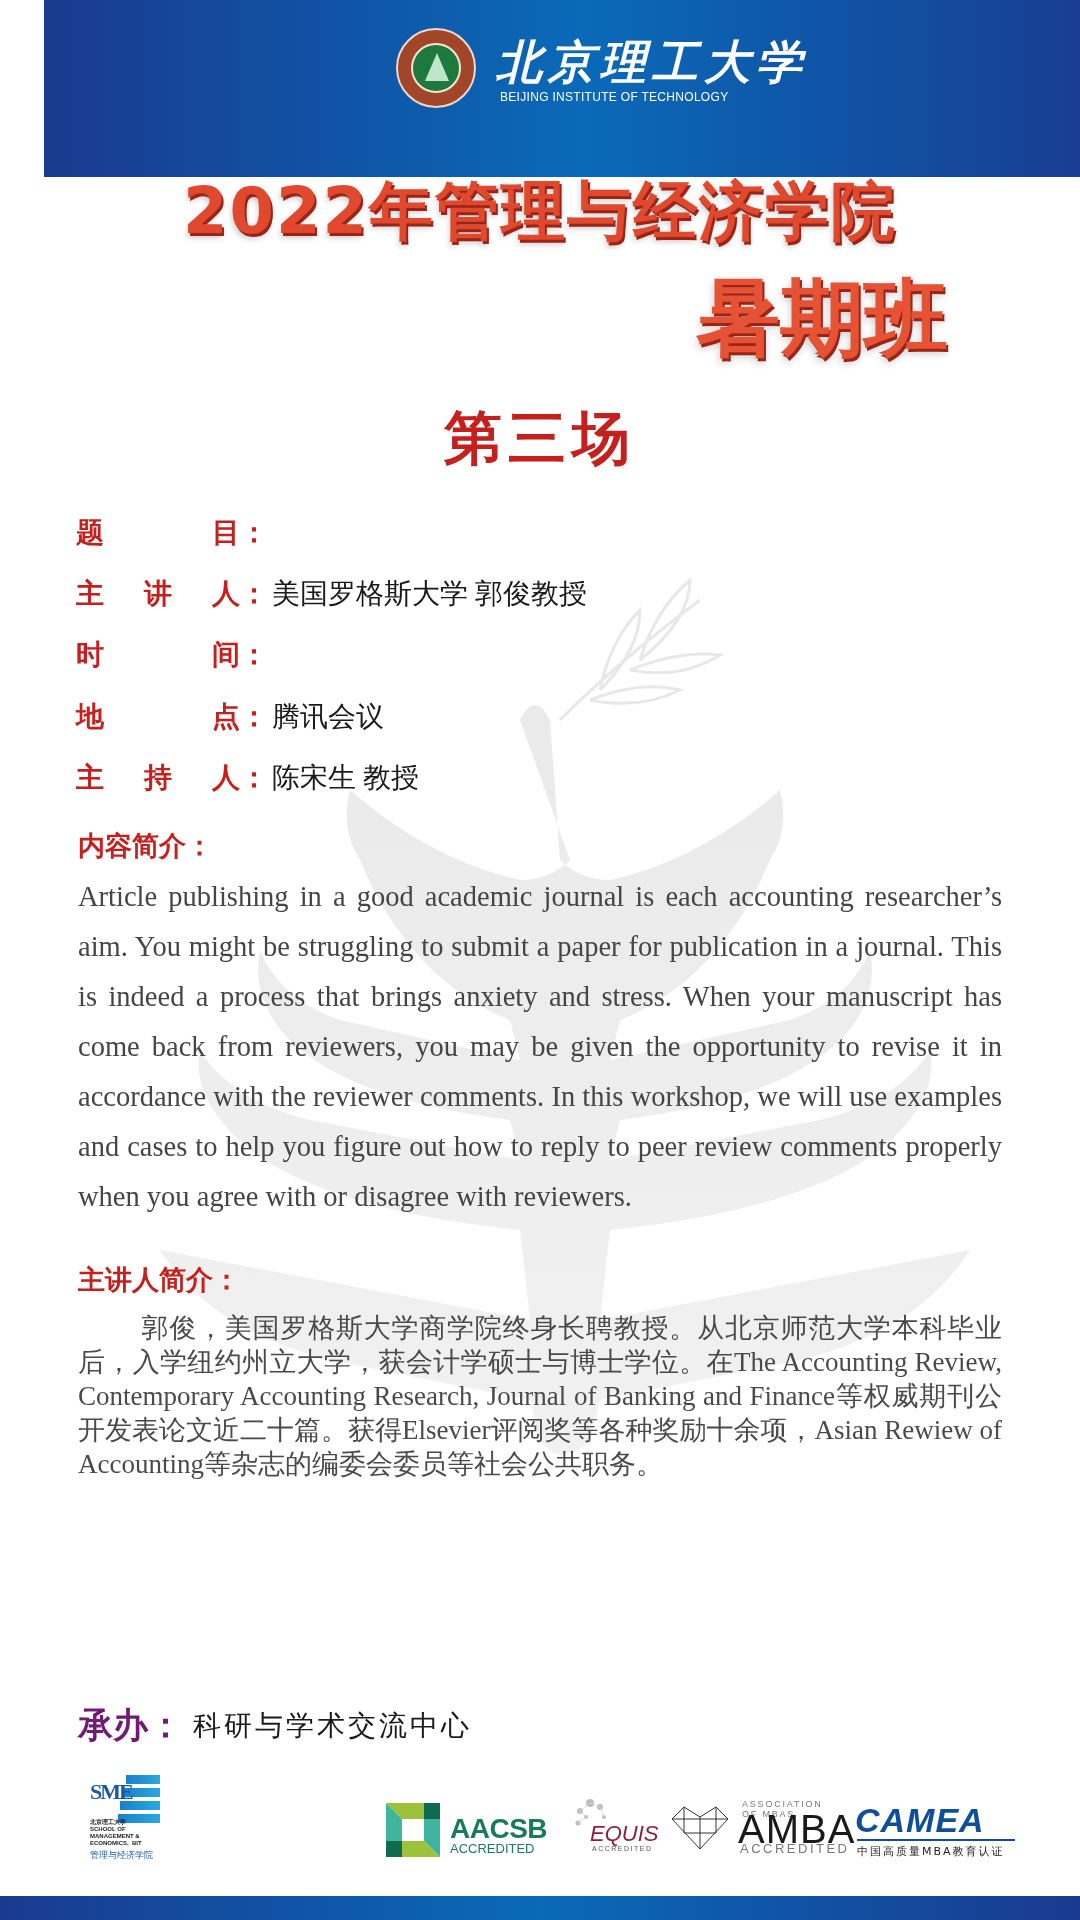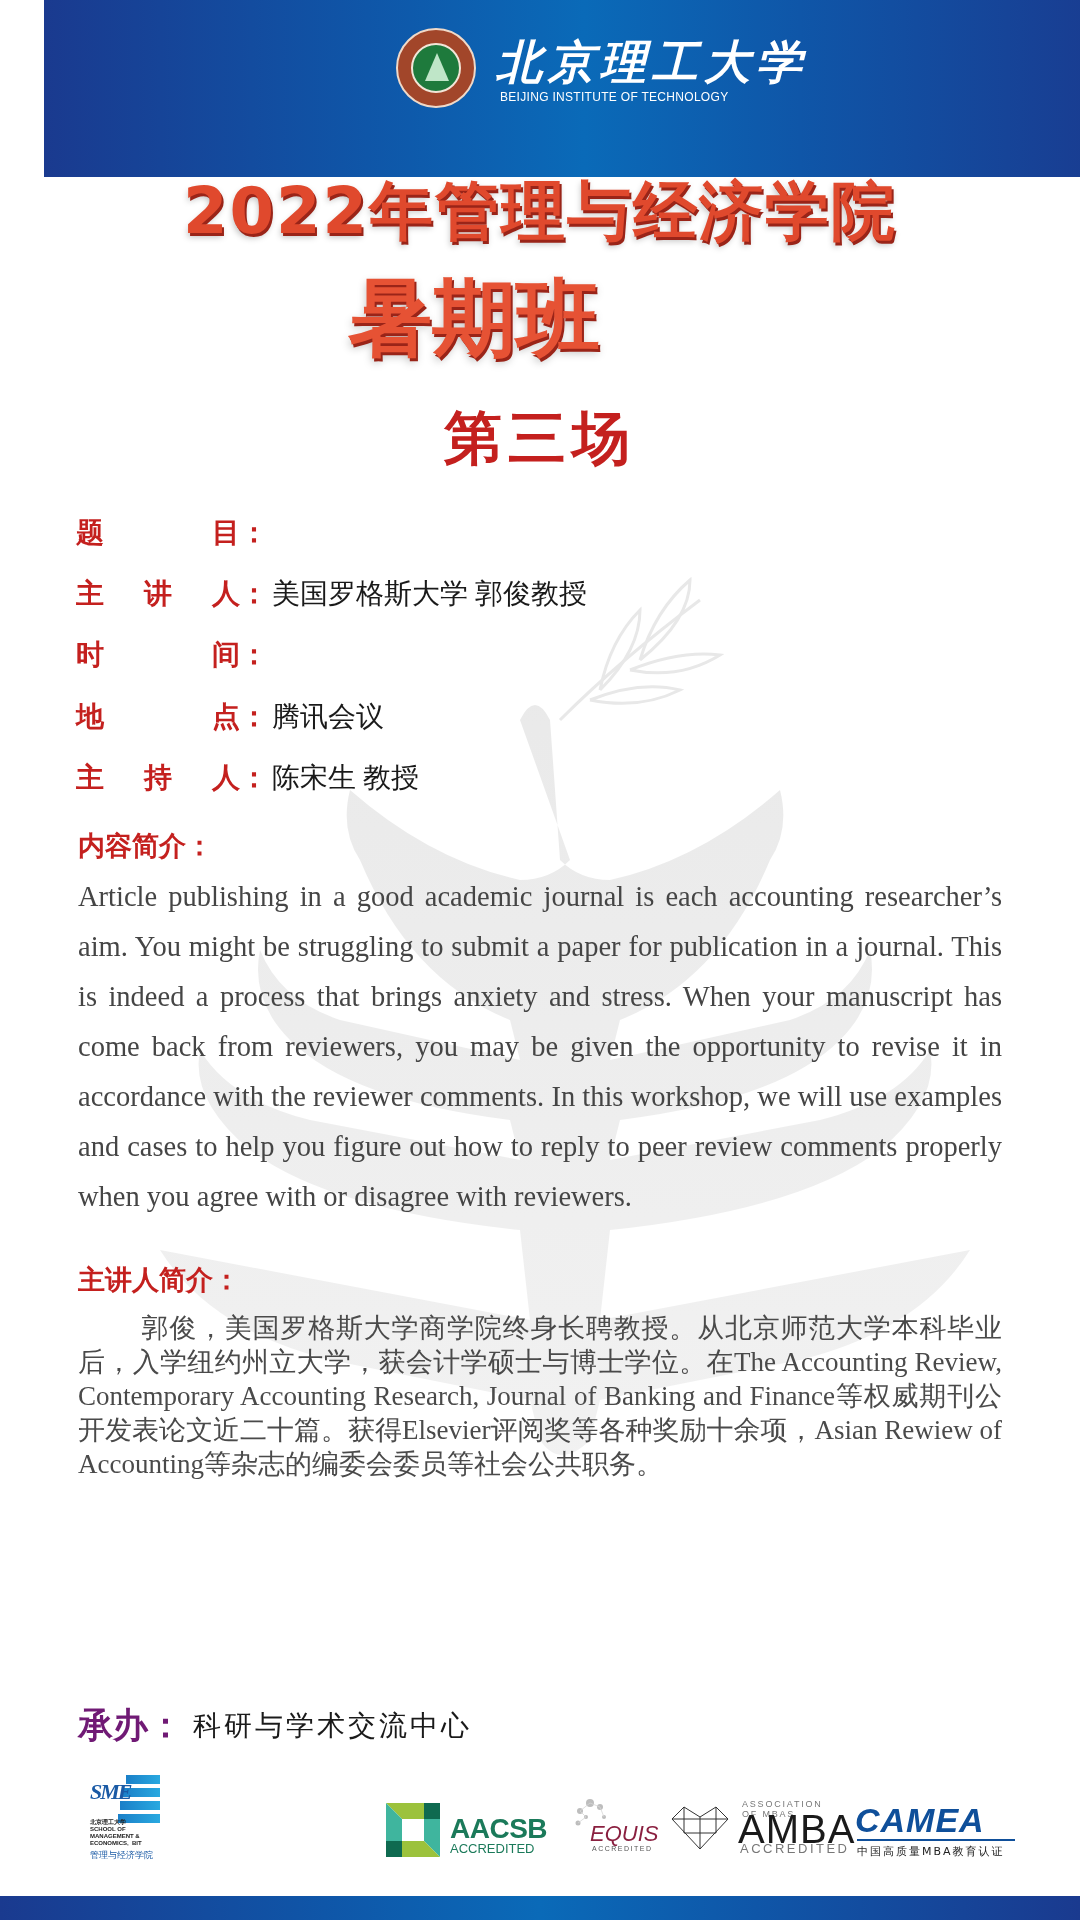--- a/index.html
+++ b/index.html
@@ -33,21 +33,21 @@
   }
 
   .watermark { position: absolute; left: 0; top: 0; width: 1080px; height: 1920px; pointer-events: none; }
 
   .title-1 {
     position: absolute; left: 0; width: 1080px; top: 168px; text-align: center;
     font-family: "DejaVu Sans", sans-serif; font-weight: bold; font-size: 64px; color: #e0492d;
     letter-spacing: 2px; text-shadow: 2px 3px 0 #9a2418, 0 4px 6px rgba(0,0,0,0.25);
   }
   .title-2 {
-    position: absolute; left: 0; width: 948px; top: 262px; text-align: center;
+    position: absolute; left: 0; width: 948px; top: 262px; text-align: right;
     font-family: "DejaVu Sans", sans-serif; font-weight: bold; font-size: 84px; color: #e65234;
     text-shadow: 2px 3px 0 #9a2418, 0 4px 8px rgba(0,0,0,0.25);
   }
   .title-3 {
     position: absolute; left: 0; width: 1080px; top: 400px; text-align: center;
     font-family: "DejaVu Sans", sans-serif; font-weight: bold; font-size: 58px; color: #c4201e;
     letter-spacing: 6px;
   }
 
   .info { position: absolute; left: 76px; top: 502px; width: 940px; }
@@ -77,21 +77,21 @@
 
   .host { position: absolute; left: 78px; top: 1702px; display: flex; align-items: center; }
   .host-label { font-weight: bold; color: #701a75; font-size: 35px; }
   .host-value { font-size: 28px; color: #1a1a1a; margin-left: 10px; letter-spacing: 3px; }
 
   .logos { position: absolute; left: 0; top: 1775px; width: 1080px; height: 100px; }
   .logo { position: absolute; }
   .sme { left: 90px; top: 0; width: 70px; height: 86px; }
   .sme-bars { position: absolute; left: 28px; top: 0; width: 42px; height: 50px; }
   .sme-bar { position: absolute; right: 0; height: 9px; background: linear-gradient(90deg,#1a7fc8,#29a9e0); }
-  .sme-letters { position: absolute; left: 0; top: 4px; font-family: "Liberation Serif", serif; font-style: italic; font-weight: bold; color: #1a5aa5; font-size: 22px; letter-spacing: -2px; }
+  .sme-letters { position: absolute; left: 0; top: 4px; font-family: "Liberation Serif", serif; font-weight: bold; color: #1a5aa5; font-size: 22px; letter-spacing: -2px; }
   .sme-text { position: absolute; left: 0; top: 44px; font-family: "Liberation Sans", sans-serif; font-weight: bold; font-size: 6px; line-height: 7px; color: #222; white-space: pre; }
   .sme-cn { position: absolute; left: 0; top: 74px; font-size: 9px; color: #1a5aa5; white-space: nowrap; }
 
   .aacsb { left: 386px; top: 28px; width: 160px; height: 55px; }
   .aacsb-mark { position: absolute; left: 0; top: 0; width: 54px; height: 54px; }
   .aacsb-title { position: absolute; left: 64px; top: 10px; font-family: "Liberation Sans", sans-serif; font-weight: bold; font-size: 28px; color: #1b7a5a; letter-spacing: -0.5px; }
   .aacsb-sub { position: absolute; left: 64px; top: 38px; font-family: "Liberation Sans", sans-serif; font-size: 13px; color: #1b7a5a; }
 
   .equis { left: 572px; top: 22px; width: 86px; height: 60px; }
   .equis-dots { position: absolute; left: 0; top: 0; width: 40px; height: 40px; }

